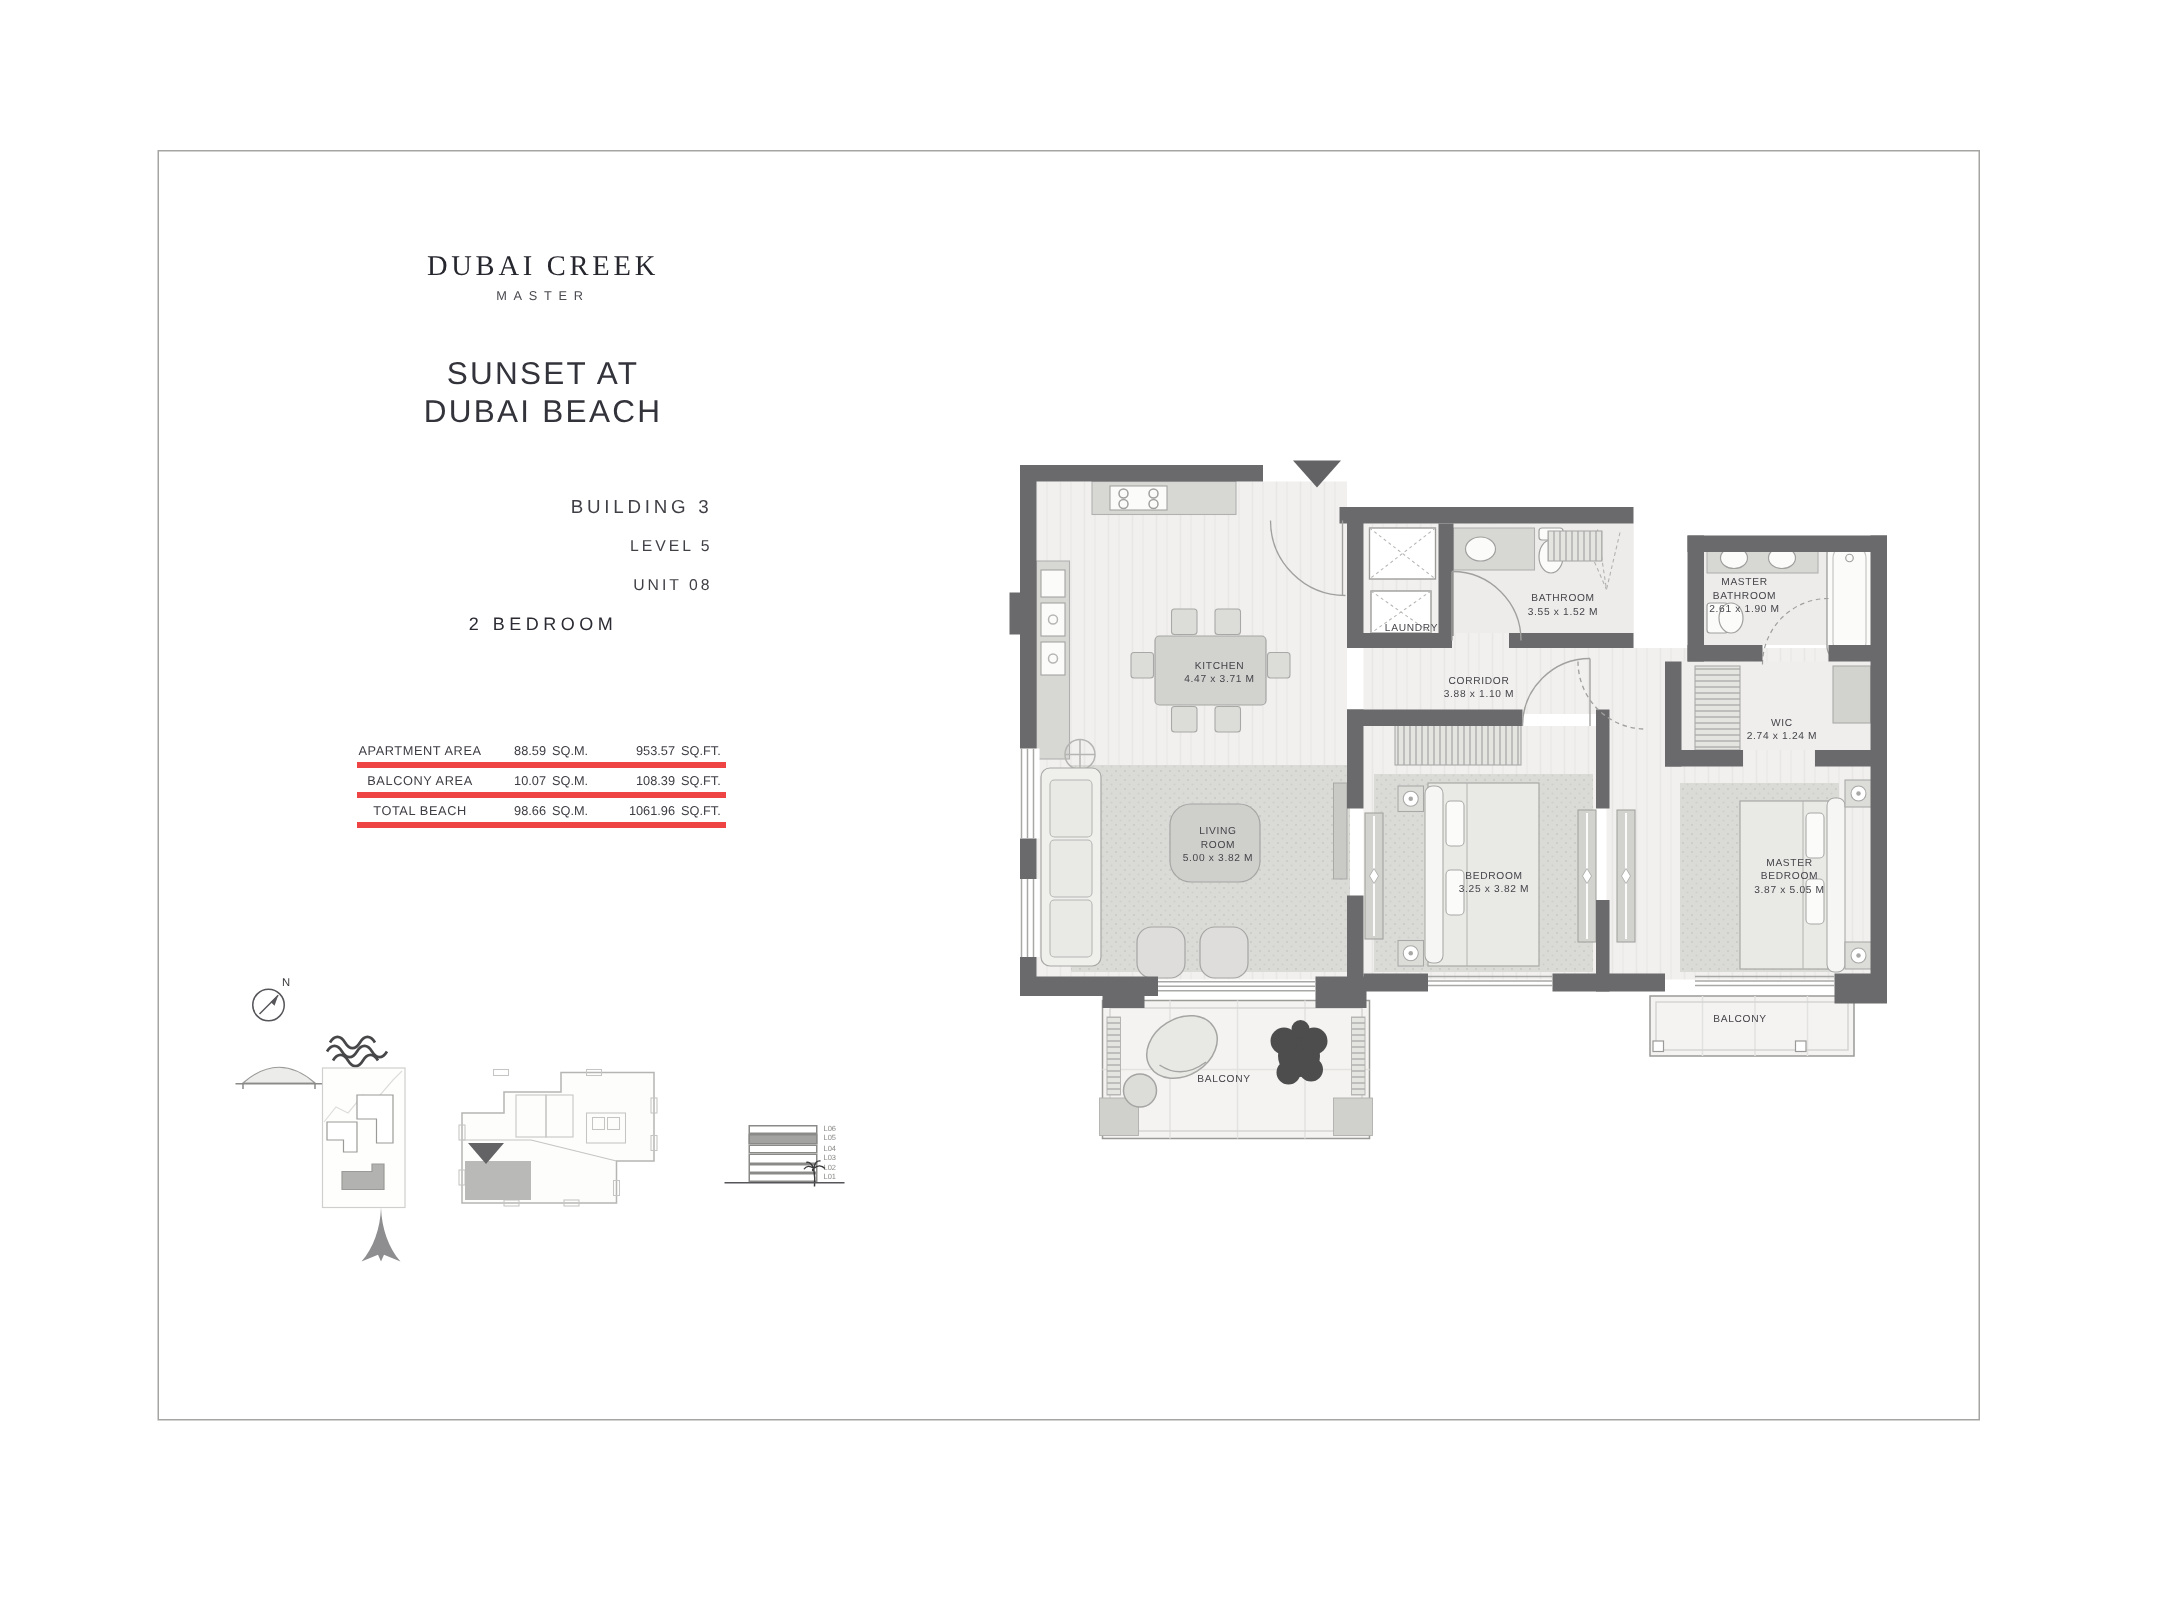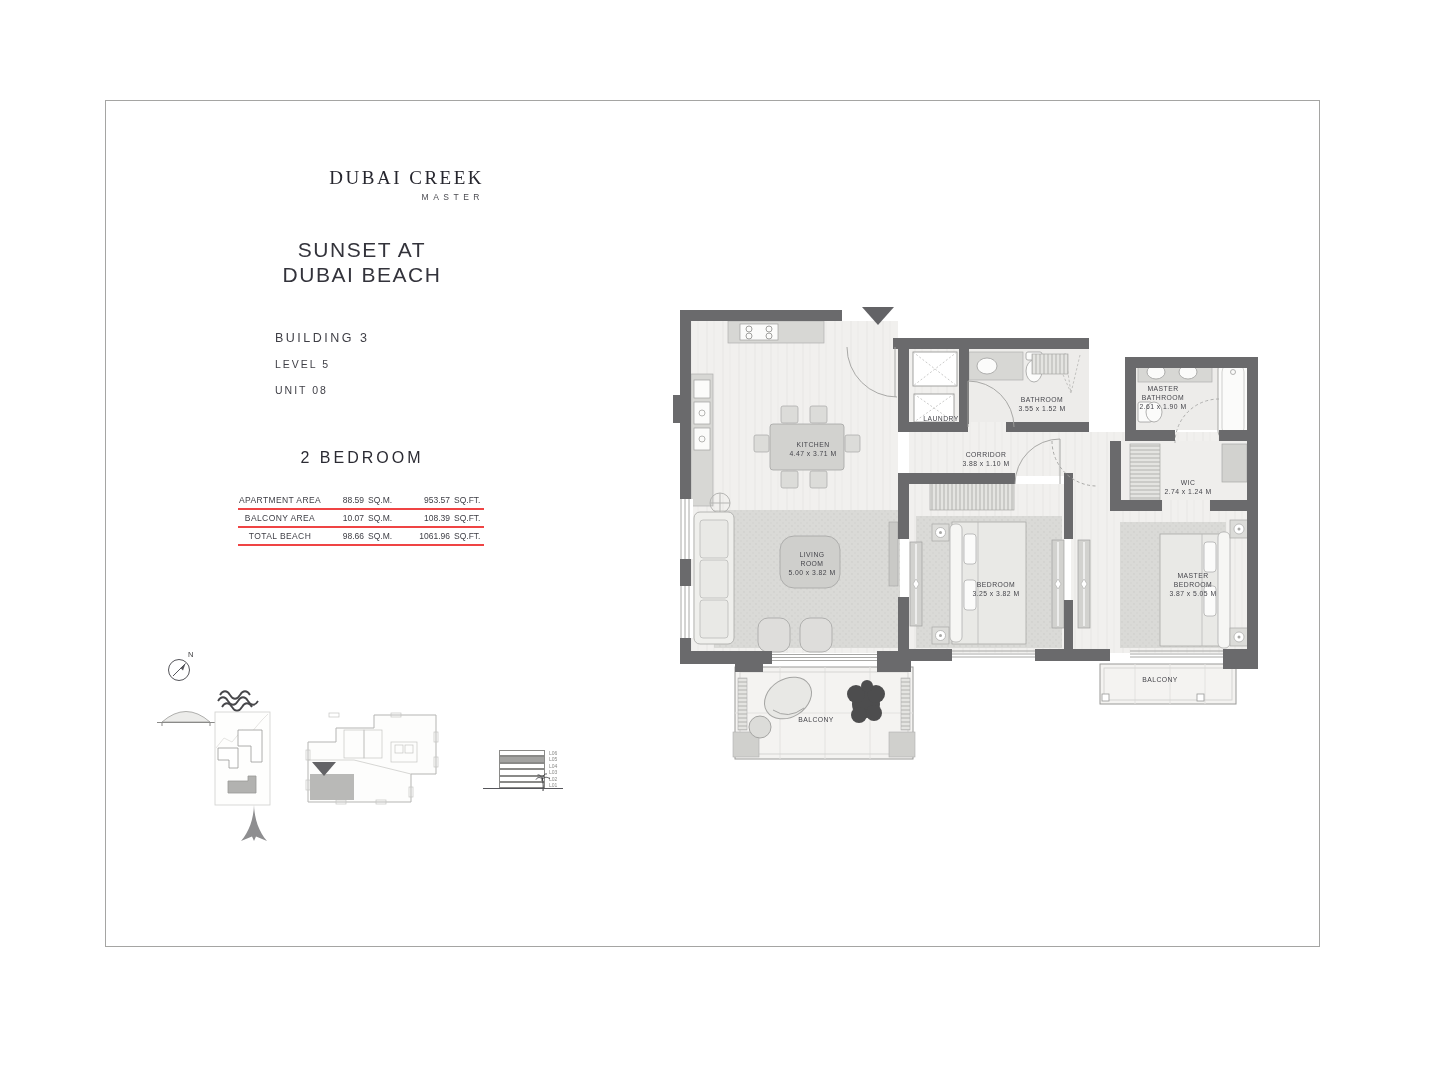--- a/index.html
+++ b/index.html
@@ -1,32 +1,32 @@
 <!DOCTYPE html>
 <html><head>
 <meta charset="utf-8">
 <style>
   html,body{margin:0;padding:0;}
   body{width:1441px;height:1080px;background:#ffffff;position:relative;overflow:hidden;
        font-family:"Liberation Sans",sans-serif;color:#3d3d44;}
   .abs{position:absolute;}
   .frame{left:105px;top:100px;width:1213px;height:845px;border:1px solid #a5a5a3;}
-  .brand{left:240px;top:167px;width:244px;text-align:right;}
+  .brand{left:240px;top:167px;width:244px;text-align:center;}
   .brand-title{font-family:"Liberation Serif",serif;font-size:19px;letter-spacing:2.5px;color:#26262e;}
   .brand-sub{font-size:8.5px;letter-spacing:4.5px;color:#4a4a50;margin-top:3px;}
   .proj{left:240px;top:237px;width:244px;text-align:center;font-size:21px;letter-spacing:1.5px;
         color:#33333b;line-height:25px;white-space:pre-line;}
-  .meta{left:275px;width:200px;text-align:left;color:#3f3f46;}
+  .meta{left:275px;width:200px;text-align:right;color:#3f3f46;}
   .meta-building{top:331px;font-size:12.5px;letter-spacing:2.5px;}
   .meta-level{top:358px;font-size:10.5px;letter-spacing:2px;}
   .meta-unit{top:384px;font-size:10.5px;letter-spacing:2px;}
-  .type{left:262px;top:449px;width:200px;text-align:center;font-size:16px;letter-spacing:3px;color:#2b2b33;}
+  .type{left:262px;top:409px;width:200px;text-align:center;font-size:12px;letter-spacing:3px;color:#2b2b33;}
   .area-table{left:238px;top:492px;width:246px;font-size:8.5px;color:#3d3d44;}
   .ar-row{display:grid;grid-template-columns:84px 42px 34px 52px 34px;height:16px;
-          align-items:center;border-bottom:2px solid #ef4444;}
+          align-items:center;border-bottom:4px solid #ef4444;}
   .ar-label{text-align:center;letter-spacing:0.4px;}
   .ar-num{text-align:right;}
   .ar-unit{text-align:left;padding-left:4px;}
   .rlabel{position:absolute;transform:translate(-50%,-50%);text-align:center;font-size:6.8px;
           line-height:1.35;letter-spacing:0.45px;color:#45454b;white-space:pre-line;}
   .levels{left:483px;top:742px;width:84px;height:52px;}
   .lv-row{position:absolute;left:16px;width:46px;height:6.4px;border:1px solid #8a8a88;
           background:#ffffff;box-sizing:border-box;}
   .lv-row.hl{background:#a3a3a1;}
   .lv-label{position:absolute;left:66px;font-size:5px;color:#8a8a88;line-height:6.4px;}

